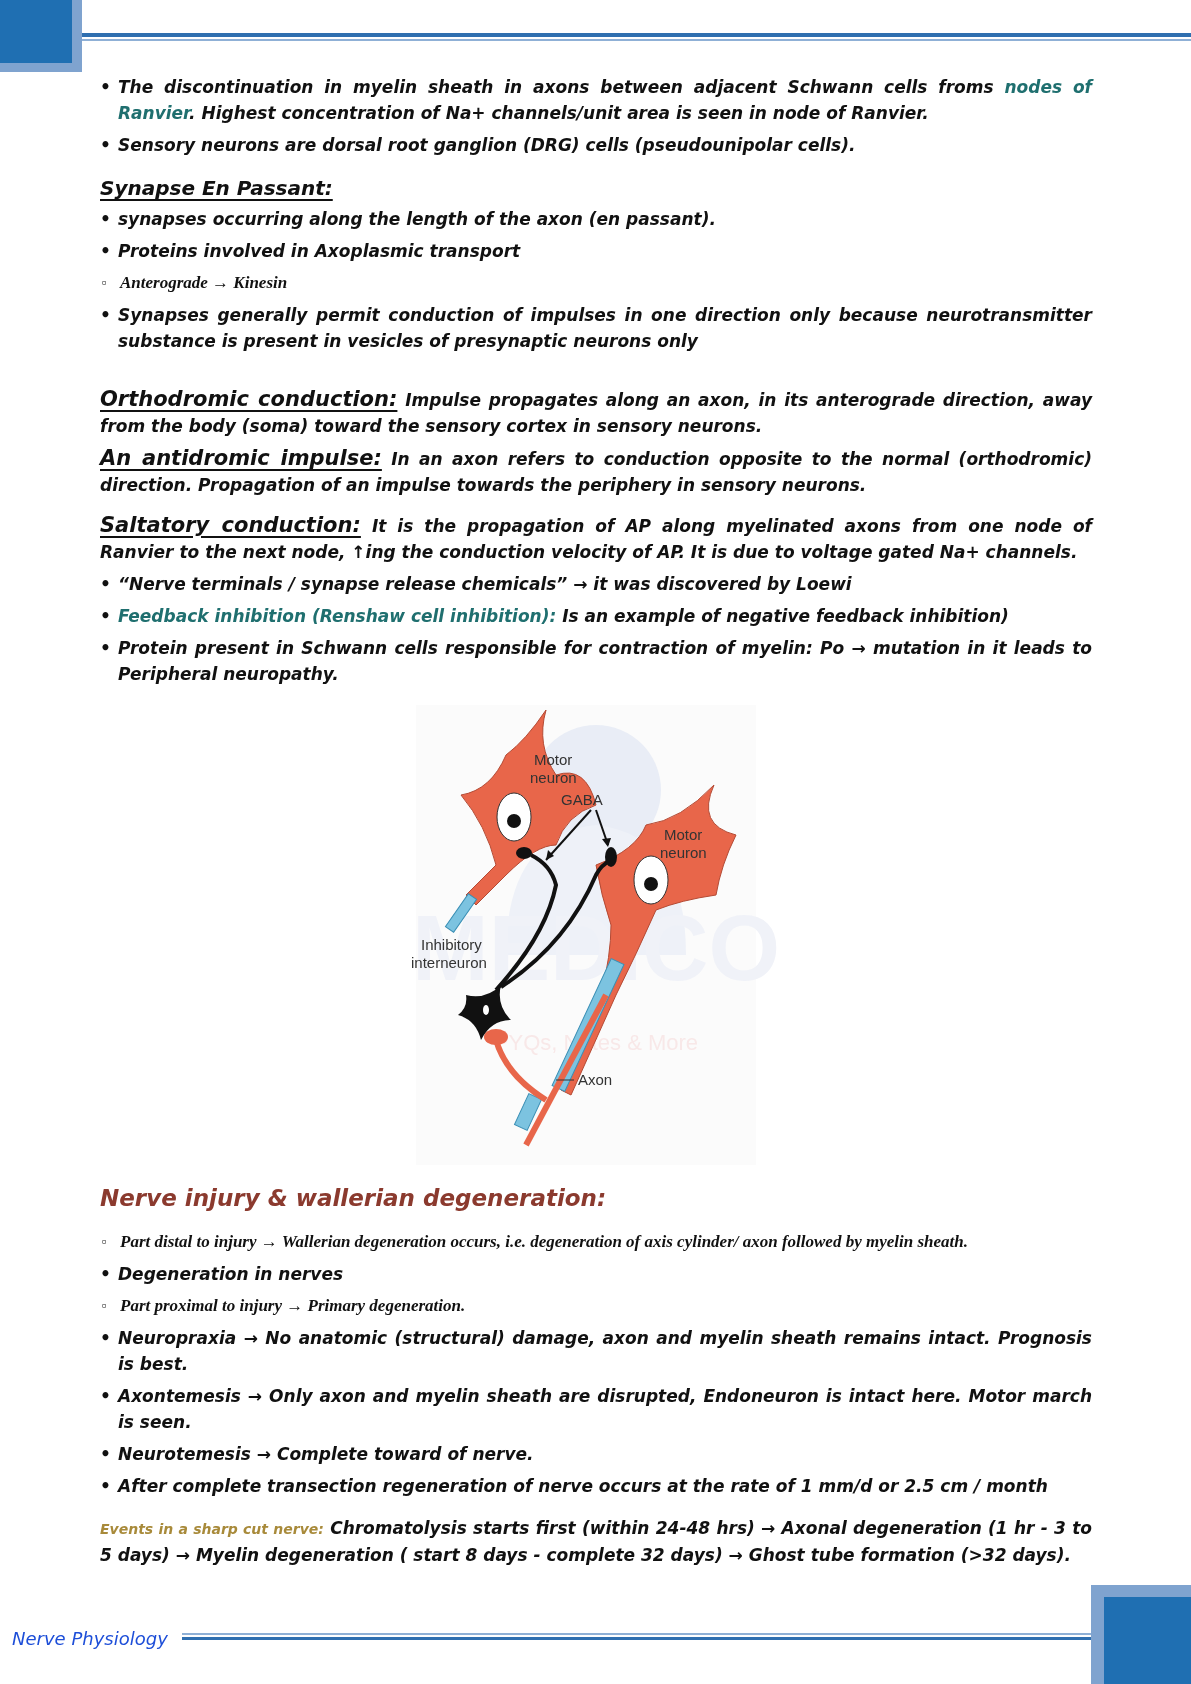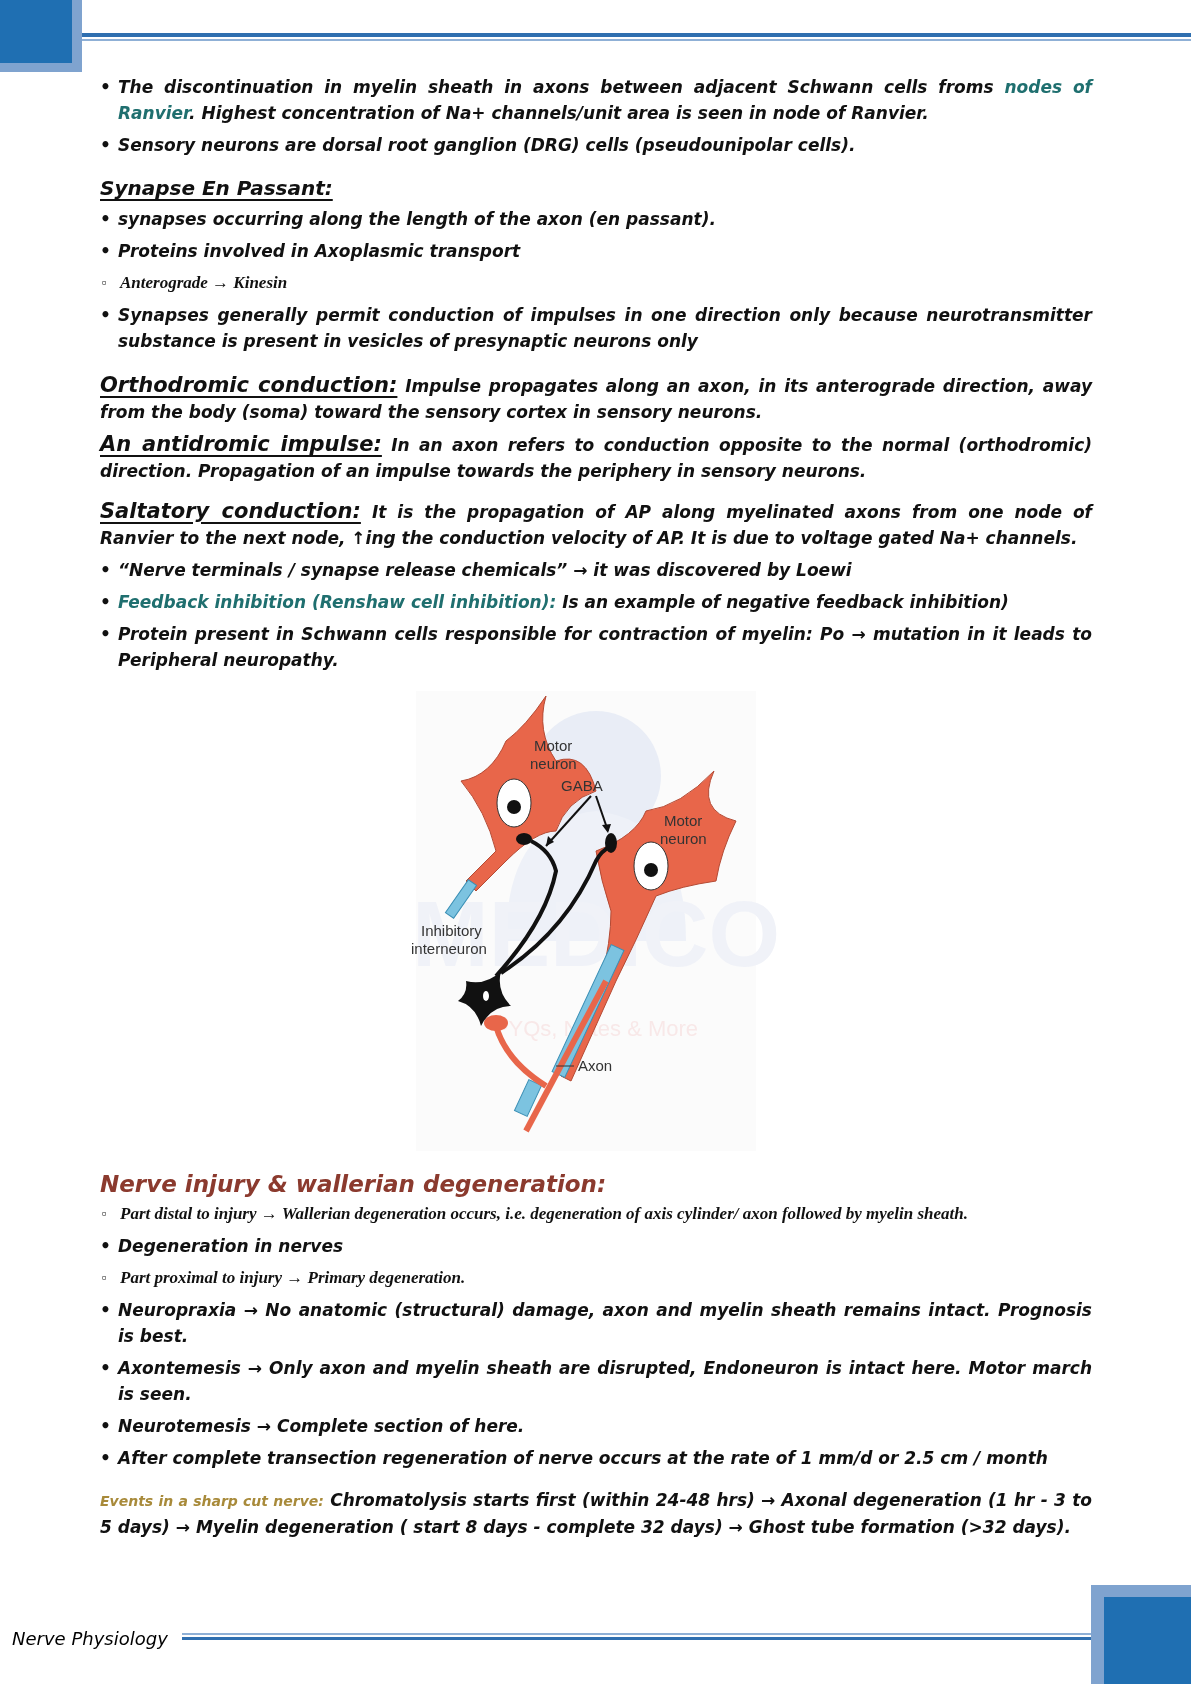--- a/index.html
+++ b/index.html
@@ -7,38 +7,38 @@
     width:1191px; height:1684px; position:relative; overflow:hidden;
     background:#ffffff; color:#111;
     font-family:"DejaVu Sans", sans-serif;
   }
   
   .hdr-sq-outer { position:absolute; left:0; top:0; width:82px; height:72px; background:#7fa3cf; }
   .hdr-sq-inner { position:absolute; left:0; top:0; width:72px; height:63px; background:#1f6fb2; }
   .hdr-line1 { position:absolute; left:82px; right:0; top:33px; height:4px; background:#2f6fb0; }
   .hdr-line2 { position:absolute; left:82px; right:0; top:39px; height:2px; background:#8fb0d6; }
   
-  .ftr-title { position:absolute; left:12px; top:1628px; font-family:"DejaVu Sans", sans-serif; font-style:italic; font-size:18px; color:#000000; }
+  .ftr-title { position:absolute; left:12px; top:1628px; font-family:"DejaVu Sans", sans-serif; font-style:italic; font-size:18px; color:#1d4ed8; }
   .ftr-line1 { position:absolute; left:182px; width:910px; top:1633px; height:2px; background:#8fb0d6; }
   .ftr-line2 { position:absolute; left:182px; width:910px; top:1637px; height:3px; background:#2f6fb0; }
   .ftr-sq-outer { position:absolute; left:1091px; top:1585px; width:100px; height:99px; background:#7fa3cf; }
   .ftr-sq-inner { position:absolute; left:1104px; top:1597px; width:87px; height:87px; background:#1f6fb2; }
 
   .content { position:absolute; left:100px; top:74px; width:992px; }
   .p { font-style:italic; font-weight:bold; font-size:17px; line-height:26px; text-align:justify; }
   .bul { position:relative; padding-left:18px; margin:0 0 6px 0; }
   .bul::before { content:"•"; position:absolute; left:0; top:0; font-style:normal; }
   .sub { position:relative; padding-left:20px; margin:0 0 6px 0;font-family:Liberation Serif, serif; }
   .sub::before { content:"▫"; position:absolute; left:2px; top:0; font-style:normal; font-size:13px; }
   .teal { color:#1f6f6f; }
   .h-und { font-style:italic; font-weight:bold; font-size:21px; text-decoration:underline; text-underline-offset:4px; color:#111; }
   .sec { margin:16px 0 6px 0; }
   .two-col { display:flex; }
   .two-col > div { width:50%; }
-  .h-brown { font-style:italic; font-weight:bold; font-size:23px; color:#8b3a2e; margin:28px 0 4px 0; }
+  .h-brown { font-style:italic; font-weight:bold; font-size:23px; color:#8b3a2e; margin:28px 0 18px 0; }
   .h-gold { font-style:italic; font-weight:bold; font-size:14px; color:#a88a3a; }
   .diagram { position:relative; width:400px; height:470px; margin:8px auto 0 auto; }
   .diagram svg { display:block; }
   .lbl { font-family:"Liberation Sans", sans-serif; font-size:15px; fill:#333; }
 </style>
 </head>
 <body>
 
 <div class="hdr-sq-outer"></div>
 <div class="hdr-sq-inner"></div>
@@ -53,21 +53,21 @@
   <div class="sec" style="margin-top:18px;">
     <div class="h-und" style="font-size:20px;margin-bottom:6px;">Synapse En Passant:</div>
     <div class="p bul">synapses occurring along the length of the axon (en passant).</div>
     <div class="p bul">Proteins involved in Axoplasmic transport</div>
     <div class="two-col">
       <div class="p sub">Anterograde → Kinesin</div>
     </div>
     <div class="p bul">Synapses generally permit conduction of impulses in one direction only because neurotransmitter substance is present in vesicles of presynaptic neurons only</div>
   </div>
 
-  <div class="p sec" style="margin-top:18px;"><span class="h-und">Orthodromic conduction:</span><span> Impulse propagates along an axon, in its anterograde direction, away from the body (soma) toward the sensory cortex in sensory neurons.</span></div>
+  <div class="p sec" style="margin-top:32px;"><span class="h-und">Orthodromic conduction:</span><span> Impulse propagates along an axon, in its anterograde direction, away from the body (soma) toward the sensory cortex in sensory neurons.</span></div>
 
   <div class="p sec" style="margin-top:0;"><span class="h-und">An antidromic impulse:</span><span> In an axon refers to conduction opposite to the normal (orthodromic) direction. Propagation of an impulse towards the periphery in sensory neurons.</span></div>
 
   <div class="p sec" style="margin-top:14px;"><span class="h-und">Saltatory conduction:</span><span>  It is the propagation of AP along myelinated axons from one node of Ranvier to the next node, ↑ing the conduction velocity of AP. It is due to voltage gated Na+ channels.</span></div>
   <div class="p bul">“Nerve terminals / synapse release chemicals” → it was discovered by Loewi</div>
   <div class="p bul"><span class="teal">Feedback inhibition (Renshaw cell inhibition):</span><span> Is an example of negative feedback inhibition)</span></div>
   <div class="p bul">Protein present in Schwann cells responsible for contraction of myelin: Po → mutation in it leads to Peripheral neuropathy.</div>
 
   <div class="diagram">
     <svg width="400" height="470" viewBox="0 0 400 470">
@@ -118,21 +118,21 @@
       <text class="lbl" x="182" y="390">Axon</text>
     </svg>
   </div>
 
   <div class="h-brown" style="margin-top:20px;">Nerve injury &amp; wallerian degeneration:</div>
   <div class="p sub">Part distal to injury → Wallerian degeneration occurs, i.e. degeneration of axis cylinder/ axon followed by myelin sheath.</div>
   <div class="p bul">Degeneration in nerves</div>
   <div class="p sub">Part proximal to injury → Primary degeneration.</div>
   <div class="p bul">Neuropraxia → No anatomic (structural) damage, axon and myelin sheath remains intact. Prognosis is best.</div>
   <div class="p bul">Axontemesis → Only axon and myelin sheath are disrupted, Endoneuron is intact here. Motor march is seen.</div>
-  <div class="p bul">Neurotemesis → Complete section of here.</div>
+  <div class="p bul">Neurotemesis → Complete toward of nerve.</div>
   <div class="p bul">After complete transection regeneration of nerve occurs at the rate of 1 mm/d or 2.5 cm / month</div>
 
   <div class="p sec" style="margin-top:16px;"><span class="h-gold">Events in a sharp cut nerve:</span><span>  Chromatolysis starts first (within 24-48 hrs) → Axonal degeneration (1 hr - 3 to 5 days) → Myelin degeneration ( start 8 days - complete 32 days) → Ghost tube formation (&gt;32 days).</span></div>
 </div>
 
 <div class="ftr-title">Nerve Physiology</div>
 <div class="ftr-line1"></div>
 <div class="ftr-line2"></div>
 <div class="ftr-sq-outer"></div>
 <div class="ftr-sq-inner"></div>

